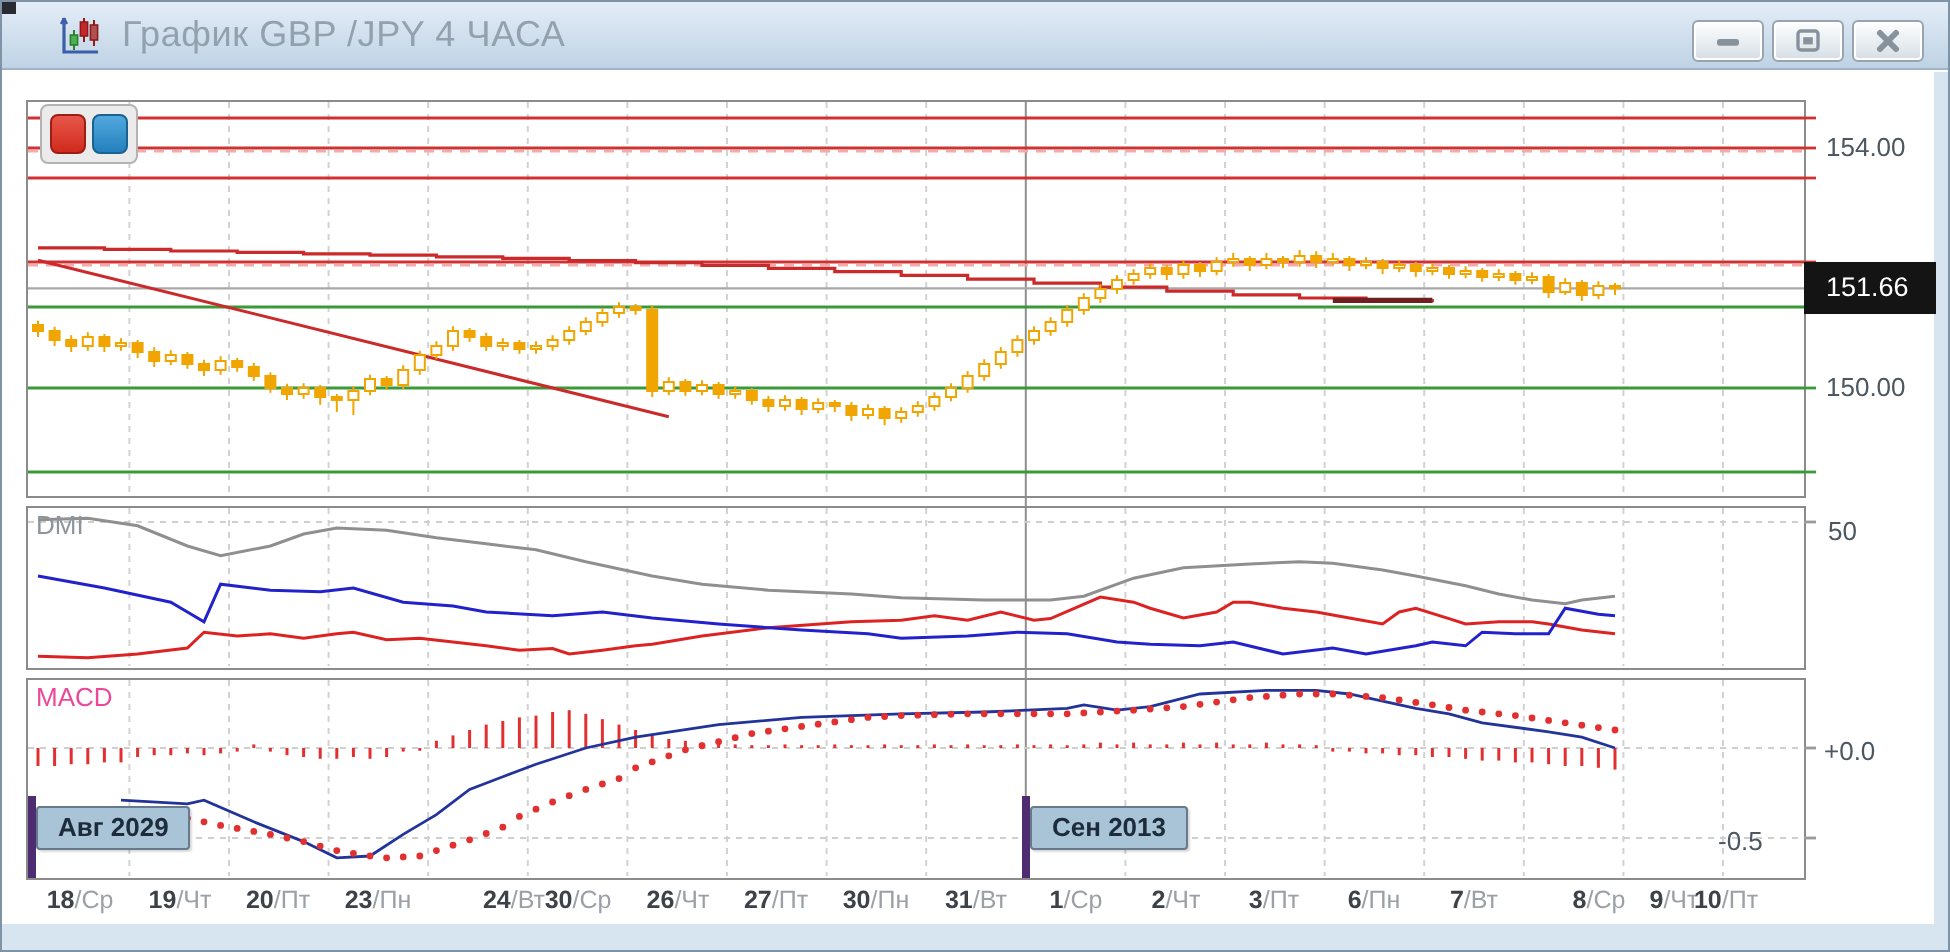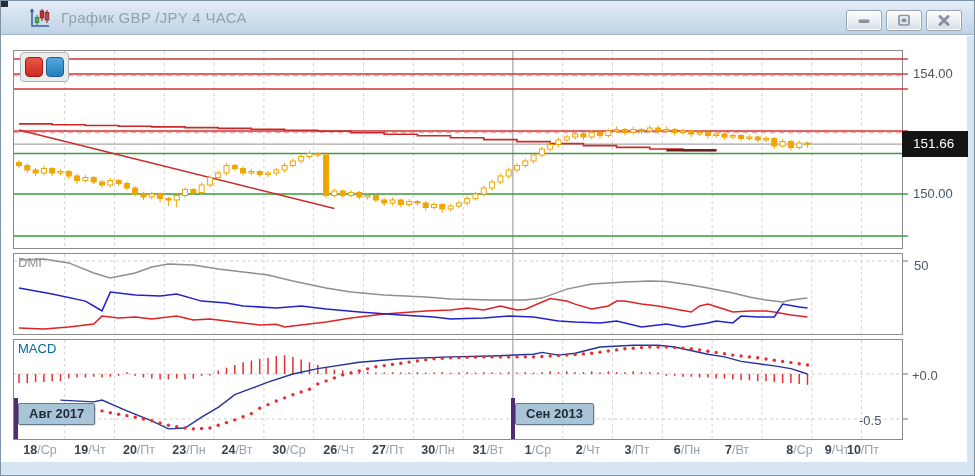--- a/index.html
+++ b/index.html
@@ -3,37 +3,37 @@
 <meta charset="utf-8">
 <style>
   html,body{margin:0;padding:0;background:#eef2f6;}
   *{box-sizing:border-box;font-family:"Liberation Sans",sans-serif;}
   .window{position:relative;width:975px;height:476px;background:#ffffff;border:1px solid #7f93a6;overflow:hidden;}
   .titlebar{position:absolute;left:0;top:0;width:975px;height:34px;
     background:linear-gradient(180deg,#e3edf7 0%,#d3e1ef 45%,#bfd3e5 100%);
     border-bottom:1px solid #9fb4c8;display:flex;align-items:center;}
   .artifact{position:absolute;left:0;top:0;width:7px;height:6px;background:#2a2a33;}
   .ticon{margin-left:27px;width:24px;height:24px;display:inline-block;}
-  .ttext{margin-left:9px;font-size:15px;color:#93a0ae;letter-spacing:.3px;}
+  .ttext{margin-left:9px;font-size:18px;color:#93a0ae;letter-spacing:.3px;}
   .wbtns{position:absolute;right:14px;top:9px;display:flex;gap:4px;}
   .wbtn{width:36px;height:21px;border:1px solid #98a5b1;border-radius:3px;
     background:linear-gradient(180deg,#fdfdfe 0%,#e8edf1 55%,#d6dde3 100%);
     box-shadow:inset 0 0 0 1px #ffffff;display:flex;align-items:center;justify-content:center;cursor:pointer;}
   .client{position:absolute;left:0;top:35px;width:975px;height:441px;background:#ffffff;}
   #chart-svg{position:absolute;left:0;top:0;}
   .rightstrip{position:absolute;left:966px;top:0;width:9px;height:441px;background:#d7e5f1;}
   .bottomstrip{position:absolute;left:0;top:426px;width:966px;height:15px;background:#d7e5f1;}
   .ordwidget{position:absolute;left:19px;top:16px;background:#ebebeb;border:1px solid #b3b3b3;border-radius:4px;
     padding:4px;display:flex;gap:3px;}
   .sq{width:18px;height:20px;border-radius:4px;cursor:pointer;}
   .sq.red{background:linear-gradient(180deg,#e8574a,#cf2a1d);border:1px solid #9e1d12;}
   .sq.blue{background:linear-gradient(180deg,#52a8de,#2380bc);border:1px solid #1a628f;}
   .pane-label{position:absolute;font-size:13px;}
   .pane-label.dmi{left:17px;top:219px;color:#8d949c;}
-  .pane-label.macd{left:17px;top:305px;color:#0369a1;}
+  .pane-label.macd{left:17px;top:305px;color:#ec4899;}
   .axis-label{position:absolute;font-size:13px;color:#4c5761;white-space:nowrap;}
   .price-box{position:absolute;left:901px;width:66px;height:26px;background:#141414;color:#ffffff;
     font-size:13.5px;line-height:26px;padding-left:11px;}
   .mbar{position:absolute;width:4px;height:41px;background:#4d2c72;}
   .mbox{position:absolute;height:22px;background:#a9c3d7;border:1px solid #67798b;border-radius:2px;
     color:#1d2c3b;font-size:13px;font-weight:700;line-height:20px;padding:0 10px;box-shadow:1px 1px 1px rgba(0,0,0,.15);}
   #date-axis{position:absolute;left:0;top:407px;width:830px;height:18px;background:#ffffff;}
   .dlabel{position:absolute;top:0;transform:translateX(-50%);font-size:12.5px;color:#9aa0a6;white-space:nowrap;}
   .dlabel b{color:#3d4248;font-weight:700;}
 </style>
@@ -556,30 +556,30 @@
     <div class="pane-label macd">MACD</div>
 
     <div class="axis-label" id="lbl-p154" style="left: 912px; top: 30px;">154.00</div>
     <div class="axis-label" id="lbl-p150" style="left: 912px; top: 150px; text-align: center;">150.00</div>
     <div class="price-box" id="price-box" style="top: 95.2px;">151.66</div>
     <div class="axis-label" id="lbl-dmi50" style="left: 913px; top: 222px;">50</div>
     <div class="axis-label" id="lbl-m0" style="left: 911px; top: 332px;">+0.0</div>
     <div class="axis-label" id="lbl-m5" style="left: 858px; top: 377px;">-0.5</div>
 
     <div class="mbar" id="mbar-aug" style="left: 13px; top: 362px;"></div>
-    <div class="mbox" id="mbox-aug" style="left: 17px; top: 367px;">Авг 2017</div>
+    <div class="mbox" id="mbox-aug" style="left: 17px; top: 367px;">Авг 2029</div>
     <div class="mbar" id="mbar-sep" style="left: 510px; top: 362px;"></div>
     <div class="mbox" id="mbox-sep" style="left: 514px; top: 367px;">Сен 2013</div>
 
     <div id="date-axis">
         <span class="dlabel" style="left: 39px;"><b>18</b>/Ср</span>
         <span class="dlabel" style="left: 89px;"><b>19</b>/Чт</span>
         <span class="dlabel" style="left: 138px;"><b>20</b>/Пт</span>
         <span class="dlabel" style="left: 188px;"><b>23</b>/Пн</span>
-        <span class="dlabel" style="left: 236px;"><b>24</b>/Вт</span>
+        <span class="dlabel" style="left: 256px;"><b>24</b>/Вт</span>
         <span class="dlabel" style="left: 288px;"><b>30</b>/Ср</span>
         <span class="dlabel" style="left: 338px;"><b>26</b>/Чт</span>
         <span class="dlabel" style="left: 387px;"><b>27</b>/Пт</span>
         <span class="dlabel" style="left: 437px;"><b>30</b>/Пн</span>
         <span class="dlabel" style="left: 487px;"><b>31</b>/Вт</span>
         <span class="dlabel" style="left: 537px;"><b>1</b>/Ср</span>
         <span class="dlabel" style="left: 587px;"><b>2</b>/Чт</span>
         <span class="dlabel" style="left: 636px;"><b>3</b>/Пт</span>
         <span class="dlabel" style="left: 686px;"><b>6</b>/Пн</span>
         <span class="dlabel" style="left: 736px;"><b>7</b>/Вт</span>

